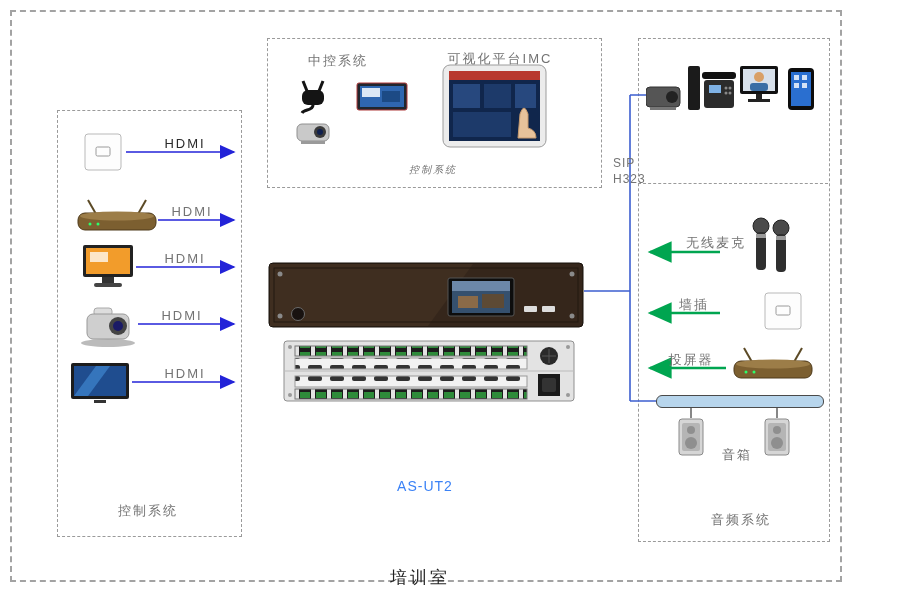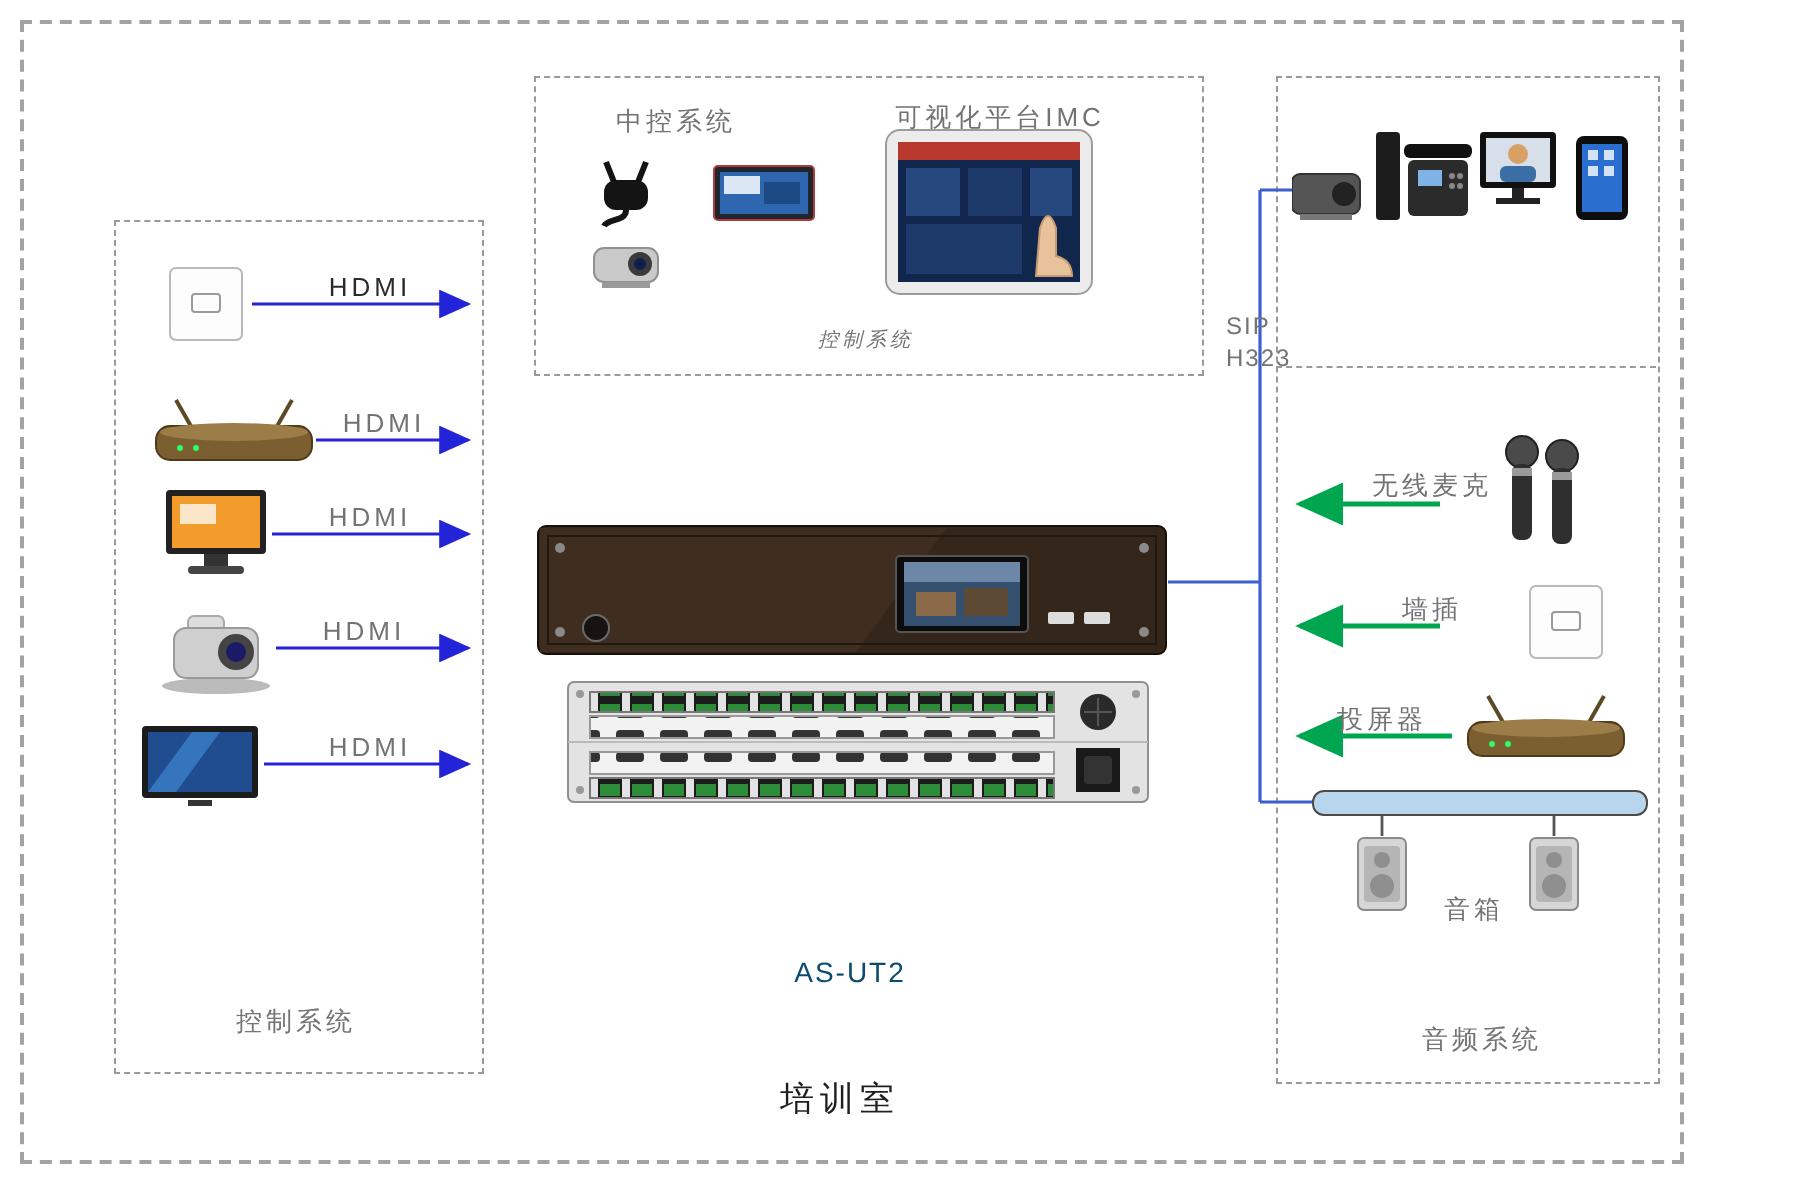--- a/index.html
+++ b/index.html
@@ -3,23 +3,23 @@
 <meta charset="utf-8">
 <style>
   html,body{margin:0;padding:0;background:#fff;}
   #canvas{position:relative;width:900px;height:590px;background:#fff;overflow:hidden;
           font-family:"Liberation Sans","DejaVu Sans",sans-serif;}
   .dashed{position:absolute;border:1px dashed #9a9a9a;background:transparent;}
   .outer{border:2px dashed #a3a3a3;}
   .lbl{position:absolute;transform:translateX(-50%);white-space:nowrap;color:#737373;
        font-size:13px;letter-spacing:2px;}
   .lbl-left{transform:none;}
-  .big{font-size:17px;letter-spacing:3px;color:#1f1f1f;}
+  .big{font-size:17px;letter-spacing:3px;color:#1f1f1f;margin-top:28px;}
   .mid{font-size:10px;letter-spacing:2px;font-style:italic;}
-  .model{font-size:14px;letter-spacing:1px;color:#0c4a6e;}
+  .model{font-size:14px;letter-spacing:1px;color:#3b82f6;}
   .icon{position:absolute;}
   .icon svg{display:block;}
   #connectors{position:absolute;left:0;top:0;pointer-events:none;}
   #speaker-bus{position:absolute;left:656px;top:395px;width:166px;height:11px;
                background:#b7d5ec;border:1px solid #4a4a4a;border-radius:6px;}
   .divider{position:absolute;border-top:1px dashed #9a9a9a;}
 </style>
 </head>
 <body>
 
@@ -192,21 +192,21 @@
         <rect x="6" y="18" width="10" height="4" fill="#9a9a9a"></rect>
       </g>
       <g transform="translate(20,2)">
         <circle cx="11" cy="10" r="8" fill="#4a4a4a" stroke="#222"></circle>
         <rect x="6" y="16" width="10" height="38" rx="4" fill="#2f2f2f"></rect>
         <rect x="6" y="18" width="10" height="4" fill="#9a9a9a"></rect>
       </g>
     </svg>
   </div>
 
-  <div class="lbl" style="left:716px;top:296px;">墙插</div>
+  <div class="lbl" style="left:694px;top:296px;">墙插</div>
   <div class="icon" style="left:764px;top:292px;">
     <svg width="38" height="38" viewBox="0 0 38 38">
       <rect x="1" y="1" width="36" height="36" rx="3" fill="#fdfdfd" stroke="#b9b9b9"></rect>
       <rect x="12" y="14" width="14" height="9" rx="1.5" fill="none" stroke="#9a9a9a"></rect>
     </svg>
   </div>
 
   <div class="lbl" style="left:691px;top:351px;">投屏器</div>
   <div class="icon" style="left:732px;top:346px;">
     <svg width="82" height="38" viewBox="0 0 82 38">

